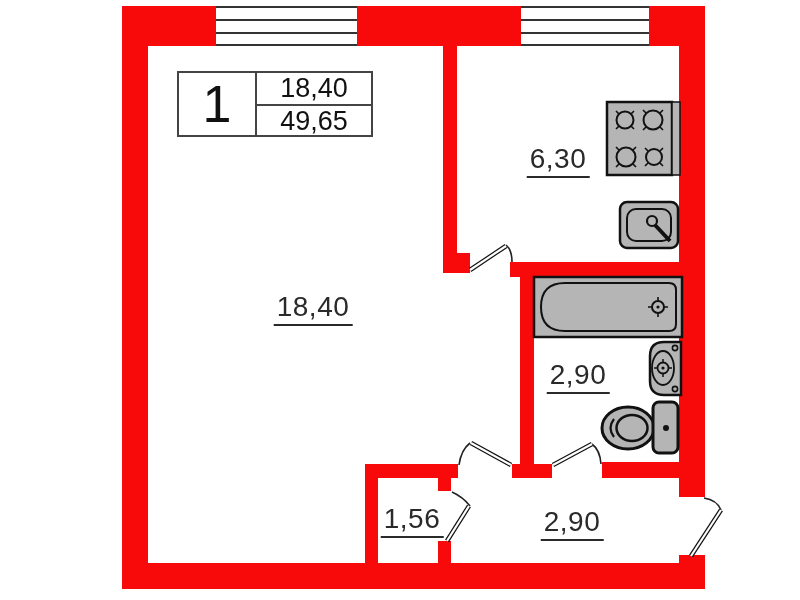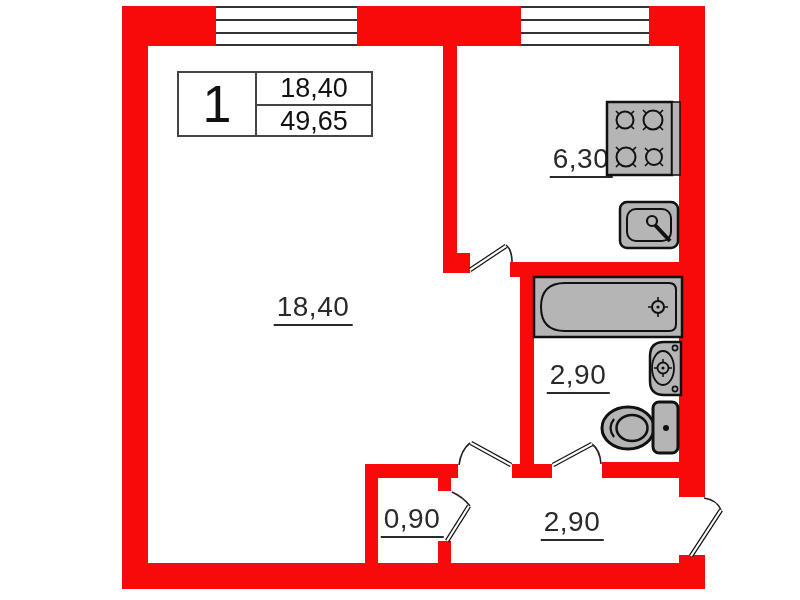--- a/index.html
+++ b/index.html
@@ -69,24 +69,24 @@
 
   <div class="legend">
     <div class="cell-unit">1</div>
     <div class="col">
       <div class="row top">18,40</div>
       <div class="row">49,65</div>
     </div>
   </div>
 
   <div class="room-label" style="left:313px;top:291px;">18,40</div>
-  <div class="room-label" style="left:581px;top:143px;">6,30</div>
+  <div class="room-label" style="left:558px;top:143px;">6,30</div>
   <div class="room-label" style="left:578px;top:359px;">2,90</div>
   <div class="room-label" style="left:572px;top:506px;">2,90</div>
-  <div class="room-label" style="left:412px;top:503px;">0,90</div>
+  <div class="room-label" style="left:412px;top:503px;">1,56</div>
 
   <svg class="overlay" width="800" height="600" viewBox="0 0 800 600">
 
     <g>
       <rect x="607" y="102" width="65" height="73" fill="#b5b5b5" stroke="#111" stroke-width="2.5"></rect>
       <rect x="672" y="102" width="8" height="73" fill="#b5b5b5" stroke="#111" stroke-width="1.5"></rect>
       <g stroke="#111" stroke-width="2" fill="none">
         <circle cx="625" cy="120" r="8.5"></circle>
           <circle cx="653" cy="120" r="9.5"></circle>
         <circle cx="626" cy="157" r="9.5"></circle>

